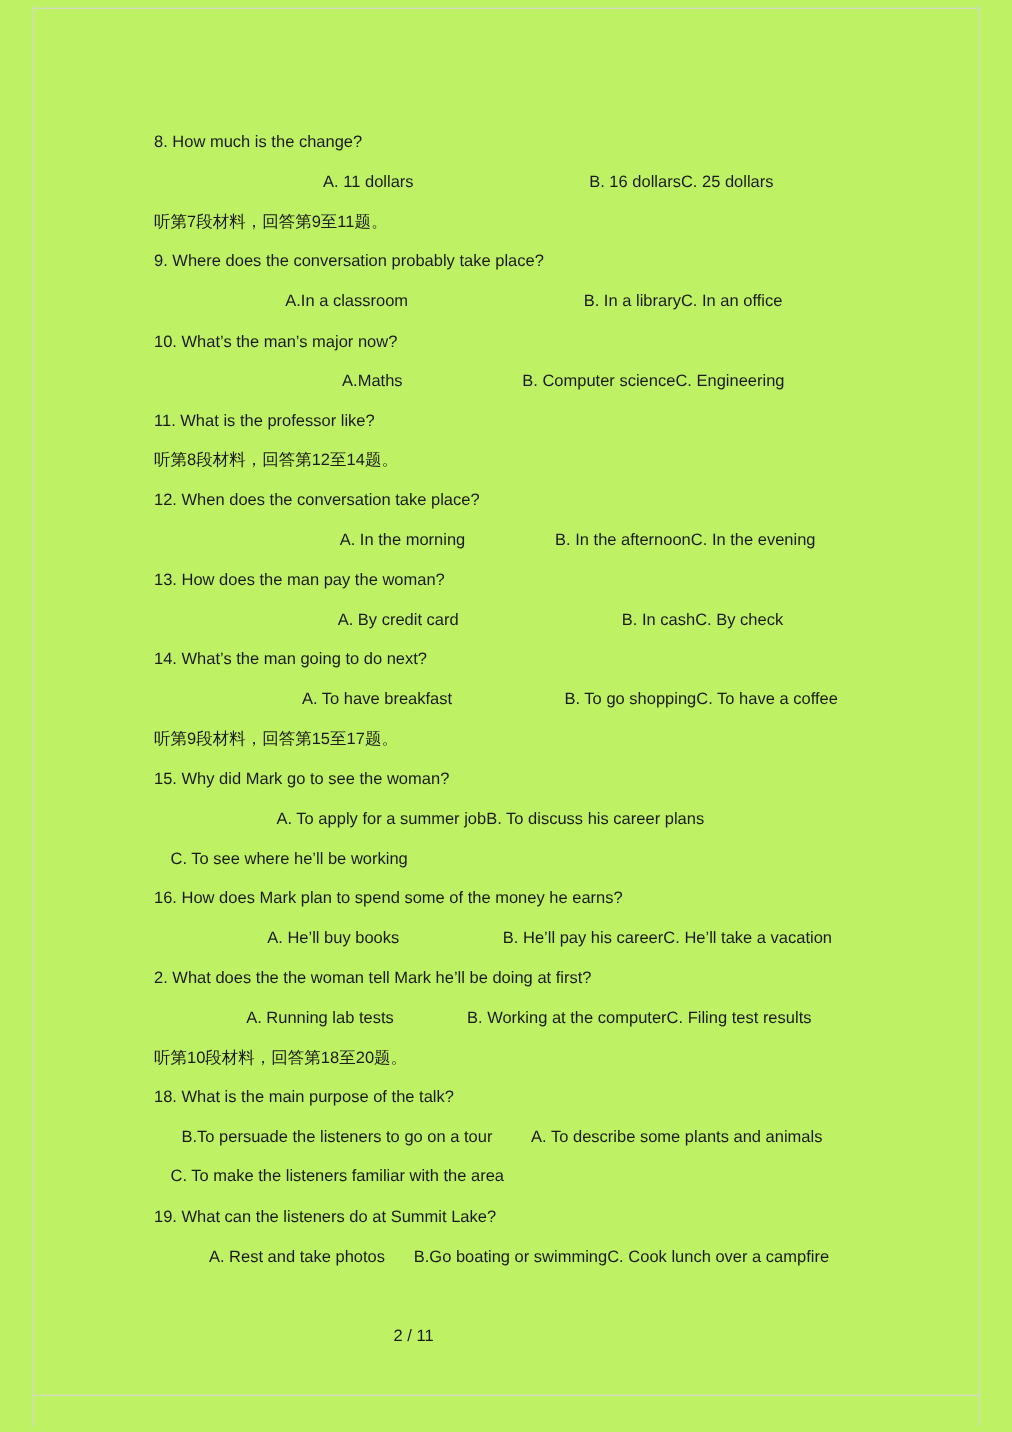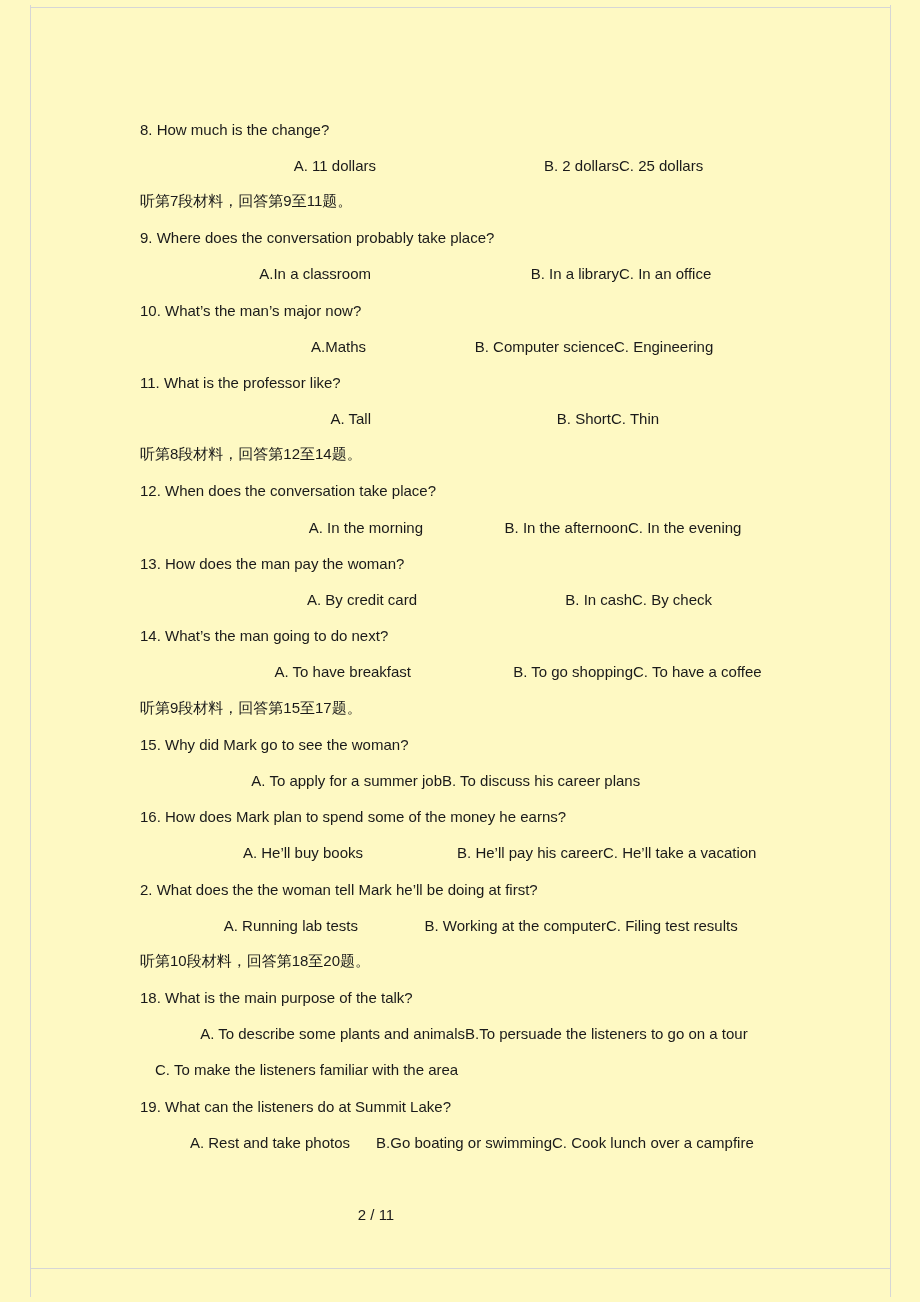--- a/index.html
+++ b/index.html
@@ -1,17 +1,17 @@
 <!DOCTYPE html>
 <html><head>
 <meta charset="utf-8">
 <style>
   html,body{margin:0;padding:0;background:#ffffff;}
   .page{
-    position:relative;width:920px;height:1302px;background:#fef9c3;
+    position:relative;width:920px;height:1302px;background:#bef264;
     font-family:"Liberation Sans","DejaVu Sans",sans-serif;color:#1a1a1a;overflow:hidden;
   }
   .vline{position:absolute;width:1px;background:#d6d6d6;top:5px;height:1292px;}
   .hline{position:absolute;height:1px;background:#d6d6d6;left:30px;width:861px;}
   .content{position:absolute;left:140px;top:111px;width:760px;}
   .line{height:36.2px;display:flex;align-items:center;font-size:15px;white-space:pre;}
   .opts{padding-left:25px;text-align:right;}
   .optc{padding-left:15px;}
   .oc{flex:0 0 auto;display:inline-block;}
   .footer{
@@ -27,46 +27,41 @@
   <div class="vline" style="left:30px"></div>
   <div class="vline" style="left:890px"></div>
   <div class="hline" style="top:7px"></div>
   <div class="hline" style="top:1268px"></div>
 
   <div class="content">
 
     <div class="line"><span>8. How much is the change?</span></div>
     <div class="line opts">
       <span class="oc" style="width:211px">A. 11 dollars</span>
-      <span class="oc" style="width:243px">B. 2 dollars</span>
+      <span class="oc" style="width:243px">B. 16 dollars</span>
       <span class="oc">C. 25 dollars</span>
     </div>
 
     <div class="line"><span>听第7段材料，回答第9至11题。</span></div>
 
     <div class="line"><span>9. Where does the conversation probably take place?</span></div>
     <div class="line opts">
       <span class="oc" style="width:206px">A.In a classroom</span>
       <span class="oc" style="width:248px">B. In a library</span>
       <span class="oc">C. In an office</span>
     </div>
 
     <div class="line"><span>10. What’s the man’s major now?</span></div>
     <div class="line opts">
       <span class="oc" style="width:201px">A.Maths</span>
       <span class="oc" style="width:248px">B. Computer science</span>
       <span class="oc">C. Engineering</span>
     </div>
 
     <div class="line"><span>11. What is the professor like?</span></div>
-    <div class="line opts">
-      <span class="oc" style="width:206px">A. Tall</span>
-      <span class="oc" style="width:240px">B. Short</span>
-      <span class="oc">C. Thin</span>
-    </div>
 
     <div class="line"><span>听第8段材料，回答第12至14题。</span></div>
 
     <div class="line"><span>12. When does the conversation take place?</span></div>
     <div class="line opts">
       <span class="oc" style="width:258px">A. In the morning</span>
       <span class="oc" style="width:205px">B. In the afternoon</span>
       <span class="oc">C. In the evening</span>
     </div>
 
@@ -84,41 +79,42 @@
       <span class="oc">C. To have a coffee</span>
     </div>
 
     <div class="line"><span>听第9段材料，回答第15至17题。</span></div>
 
     <div class="line"><span>15. Why did Mark go to see the woman?</span></div>
     <div class="line opts">
       <span class="oc" style="width:277px">A. To apply for a summer job</span>
       <span class="oc">B. To discuss his career plans</span>
     </div>
+    <div class="line optc"><span>C. To see where he’ll be working</span></div>
 
     <div class="line"><span>16. How does Mark plan to spend some of the money he earns?</span></div>
     <div class="line opts">
       <span class="oc" style="width:198px">A. He’ll buy books</span>
       <span class="oc" style="width:240px">B. He’ll pay his career</span>
       <span class="oc">C. He’ll take a vacation</span>
     </div>
 
     <div class="line"><span>2. What does the the woman tell Mark he’ll be doing at first?</span></div>
     <div class="line opts">
       <span class="oc" style="width:193px">A. Running lab tests</span>
       <span class="oc" style="width:248px">B. Working at the computer</span>
       <span class="oc">C. Filing test results</span>
     </div>
 
     <div class="line"><span>听第10段材料，回答第18至20题。</span></div>
 
     <div class="line"><span>18. What is the main purpose of the talk?</span></div>
     <div class="line opts">
+      <span class="oc">B.To persuade the listeners to go on a tour</span>
       <span class="oc" style="width:300px">A. To describe some plants and animals</span>
-      <span class="oc">B.To persuade the listeners to go on a tour</span>
     </div>
     <div class="line optc"><span>C. To make the listeners familiar with the area</span></div>
 
     <div class="line"><span>19. What can the listeners do at Summit Lake?</span></div>
     <div class="line opts">
       <span class="oc" style="width:185px">A. Rest and take photos</span>
       <span class="oc" style="width:202px">B.Go boating or swimming</span>
       <span class="oc">C. Cook lunch over a campfire</span>
     </div>
 

